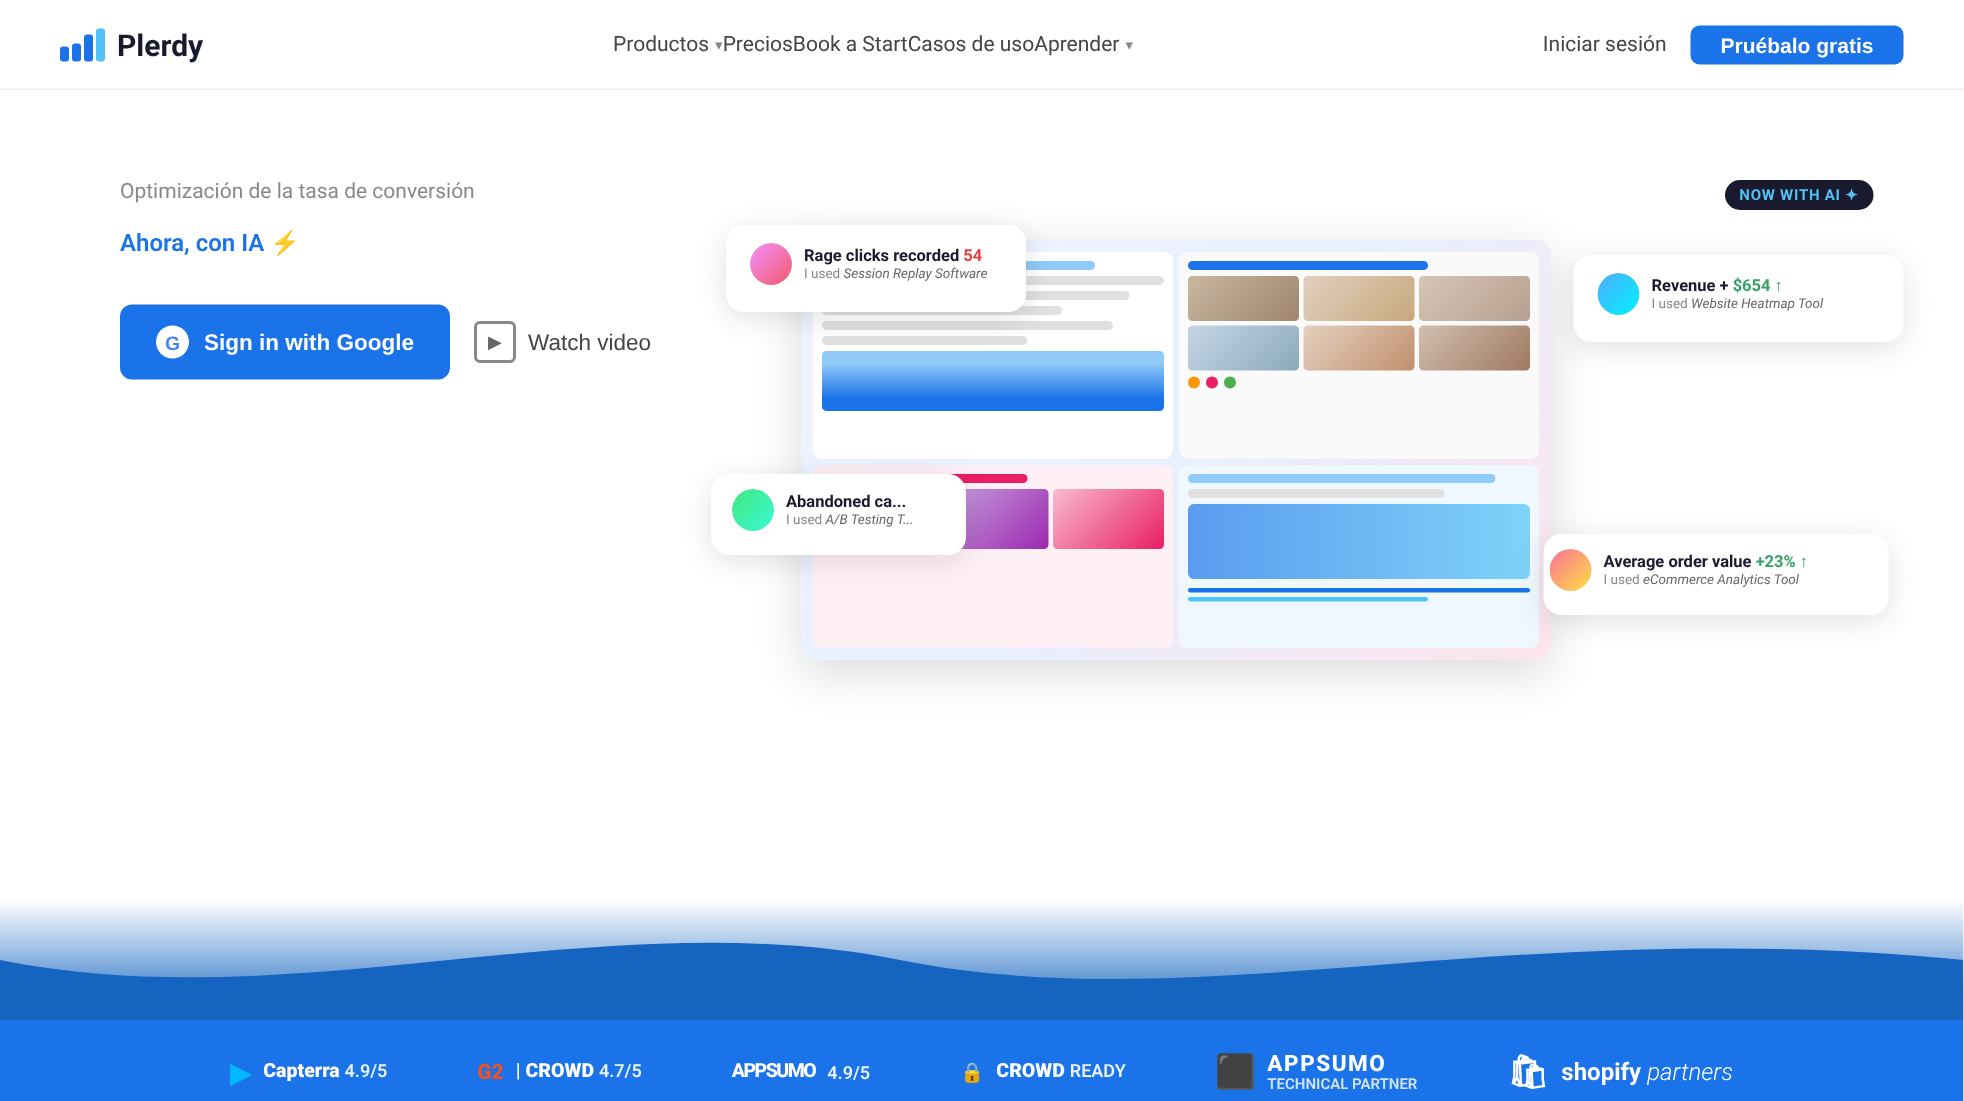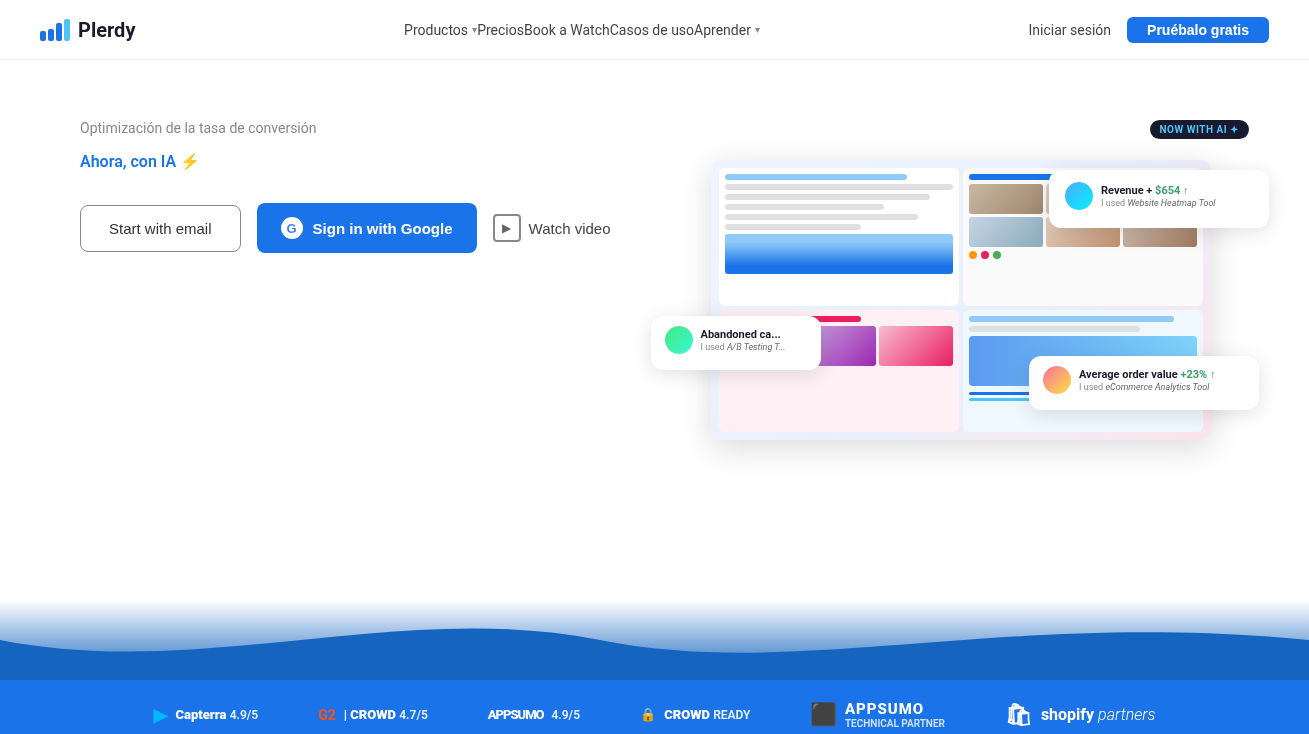--- a/index.html
+++ b/index.html
@@ -157,21 +157,21 @@
 
   <div class="nav-links">
     <span class="nav-link">
       <span>Productos</span>
       <span class="chevron">▾</span>
     </span>
     <span class="nav-link">
       <span>Precios</span>
     </span>
     <span class="nav-link">
-      <span>Book a Watch</span>
+      <span>Book a Start</span>
     </span>
     <span class="nav-link">
       <span>Casos de uso</span>
     </span>
     <span class="nav-link">
       <span>Aprender</span>
       <span class="chevron">▾</span>
     </span>
   </div>
 
@@ -179,21 +179,20 @@
     <span class="btn-signin">Iniciar sesión</span>
     <button class="btn-trial">Pruébalo gratis</button>
   </div>
 </nav>
 
 <section class="hero">
   <div class="hero-left">
     <p class="hero-subtitle">Optimización de la tasa de conversión</p>
     <p class="hero-ai">Ahora, con IA ⚡</p>
     <div class="hero-buttons">
-      <button class="btn-email">Start with email</button>
       <button class="btn-google">
         <span class="google-g">G</span>
         <span>Sign in with Google</span>
       </button>
       <button class="btn-video">
         <span class="play-icon">▶</span>
         <span>Watch video</span>
       </button>
     </div>
   </div>
@@ -246,20 +245,33 @@
         <div class="ss-panel" style="background:#f0f8ff;">
           <div class="ss-row ss-row-blue" style="width:90%"></div>
           <div class="ss-row" style="width:75%"></div>
           <div style="height:50px; background:linear-gradient(to right, #1a73e8, #4fc3f7); border-radius:4px; margin-top:4px; opacity:0.7;"></div>
           <div style="height:3px; background:#1a73e8; border-radius:2px; margin-top:6px;"></div>
           <div style="height:3px; background:#4fc3f7; border-radius:2px; margin-top:3px; width:70%;"></div>
         </div>
       </div>
     </div>
 
+    <div class="dash-card dash-card-rage" style="position:absolute;top:30px;left:10px;z-index:5;">
+      <div class="dash-card-header">
+        <div class="dash-avatar">
+            <div class="dash-avatar-img"></div>
+          </div>
+        <div>
+          <div class="dash-card-title">
+            Rage clicks recorded <span class="highlight-red">54</span>
+          </div>
+          <div class="dash-card-subtitle">I used <span>Session Replay Software</span></div>
+        </div>
+      </div>
+    </div>
 
     <div class="dash-card dash-card-revenue" style="position:absolute;top:50px;right:0;z-index:6;">
       <div class="dash-card-header">
         <div class="dash-avatar">
             <div class="dash-avatar-img dash-avatar-img2"></div>
           </div>
         <div>
           <div class="dash-card-title">
             Revenue + <span class="highlight-green">$654 ↑</span>
           </div>
@@ -275,21 +287,21 @@
           </div>
         <div>
           <div class="dash-card-title">
             Abandoned ca...
           </div>
           <div class="dash-card-subtitle">I used <span>A/B Testing T...</span></div>
         </div>
       </div>
     </div>
 
-    <div class="dash-card" style="position:absolute;bottom:50px;right:10px;z-index:6;width:230px;padding:10px 14px;">
+    <div class="dash-card" style="position:absolute;bottom:50px;right:10px;z-index:6;width:230px;padding:10px 4px;">
       <div class="dash-card-header">
         <div class="dash-avatar">
             <div class="dash-avatar-img dash-avatar-img4"></div>
           </div>
         <div>
           <div class="dash-card-title">
             Average order value <span class="highlight-green">+23% ↑</span>
           </div>
           <div class="dash-card-subtitle">I used <span>eCommerce Analytics Tool</span></div>
         </div>

